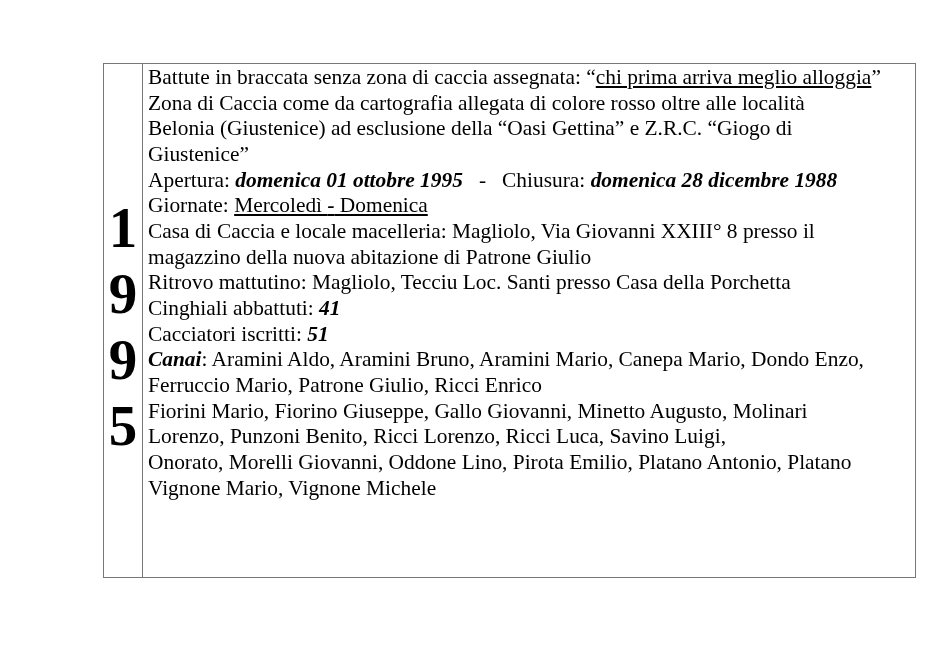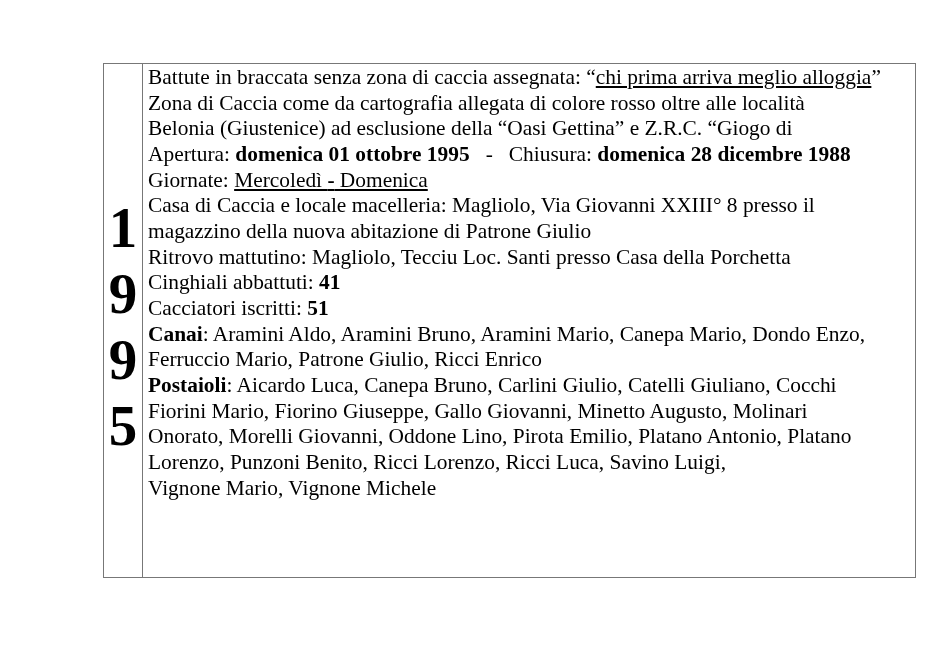--- a/index.html
+++ b/index.html
@@ -47,45 +47,45 @@
     box-sizing: border-box;
     padding: 1px 4px 0 5px;
     overflow: hidden;
   }
   .text-line {
     white-space: pre;
     font-size: 21.4px;
     line-height: 25.65px;
   }
   .seg { }
-  .seg.b { font-weight: bold; }
+  .seg.b { font-weight: bold; font-style: italic; }
   .seg.u { text-decoration: underline; }
 </style>
 </head>
 <body style="background: rgb(255, 255, 255); color: rgb(0, 0, 0);">
 
 <div class="doc-table">
   <div class="year-cell">
       <div class="year-digit">1</div>
       <div class="year-digit">9</div>
       <div class="year-digit">9</div>
       <div class="year-digit">5</div>
     </div>
   <div class="details-cell">
       <div class="text-line"><span class="seg">Battute in braccata senza zona di caccia assegnata: “</span><span class="seg u">chi prima arriva meglio alloggia</span><span class="seg">”</span></div>
       <div class="text-line"><span class="seg">Zona di Caccia come da cartografia allegata di colore rosso oltre alle località</span></div>
       <div class="text-line"><span class="seg">Belonia (Giustenice) ad esclusione della “Oasi Gettina” e Z.R.C. “Giogo di</span></div>
+      <div class="text-line"><span class="seg">Giustenice”</span></div>
       <div class="text-line"><span class="seg">Apertura: </span><span class="seg b">domenica 01 ottobre 1995</span><span class="seg">   -   Chiusura: </span><span class="seg b">domenica 28 dicembre 1988</span></div>
       <div class="text-line"><span class="seg">Giornate: </span><span class="seg u">Mercoledì </span><span class="seg b u">-</span><span class="seg u"> Domenica</span></div>
       <div class="text-line"><span class="seg">Casa di Caccia e locale macelleria: Magliolo, Via Giovanni XXIII° 8 presso il</span></div>
       <div class="text-line"><span class="seg">magazzino della nuova abitazione di Patrone Giulio</span></div>
       <div class="text-line"><span class="seg">Ritrovo mattutino: Magliolo, Tecciu Loc. Santi presso Casa della Porchetta</span></div>
       <div class="text-line"><span class="seg">Cinghiali abbattuti: </span><span class="seg b">41</span></div>
       <div class="text-line"><span class="seg">Cacciatori iscritti: </span><span class="seg b">51</span></div>
       <div class="text-line"><span class="seg b">Canai</span><span class="seg">: Aramini Aldo, Aramini Bruno, Aramini Mario, Canepa Mario, Dondo Enzo,</span></div>
       <div class="text-line"><span class="seg">Ferruccio Mario, Patrone Giulio, Ricci Enrico</span></div>
-      <div class="text-line"><span class="seg b">Postaioli</span><span class="seg">: Aicardo Luca, Canepa Bruno, Carlini Giulio, Catelli Giuliano, Cocchi</span></div>
       <div class="text-line"><span class="seg">Fiorini Mario, Fiorino Giuseppe, Gallo Giovanni, Minetto Augusto, Molinari</span></div>
+      <div class="text-line"><span class="seg">Lorenzo, Punzoni Benito, Ricci Lorenzo, Ricci Luca, Savino Luigi,</span></div>
       <div class="text-line"><span class="seg">Onorato, Morelli Giovanni, Oddone Lino, Pirota Emilio, Platano Antonio, Platano</span></div>
-      <div class="text-line"><span class="seg">Lorenzo, Punzoni Benito, Ricci Lorenzo, Ricci Luca, Savino Luigi,</span></div>
       <div class="text-line"><span class="seg">Vignone Mario, Vignone Michele</span></div>
     </div>
 </div>
 
 </body></html>

